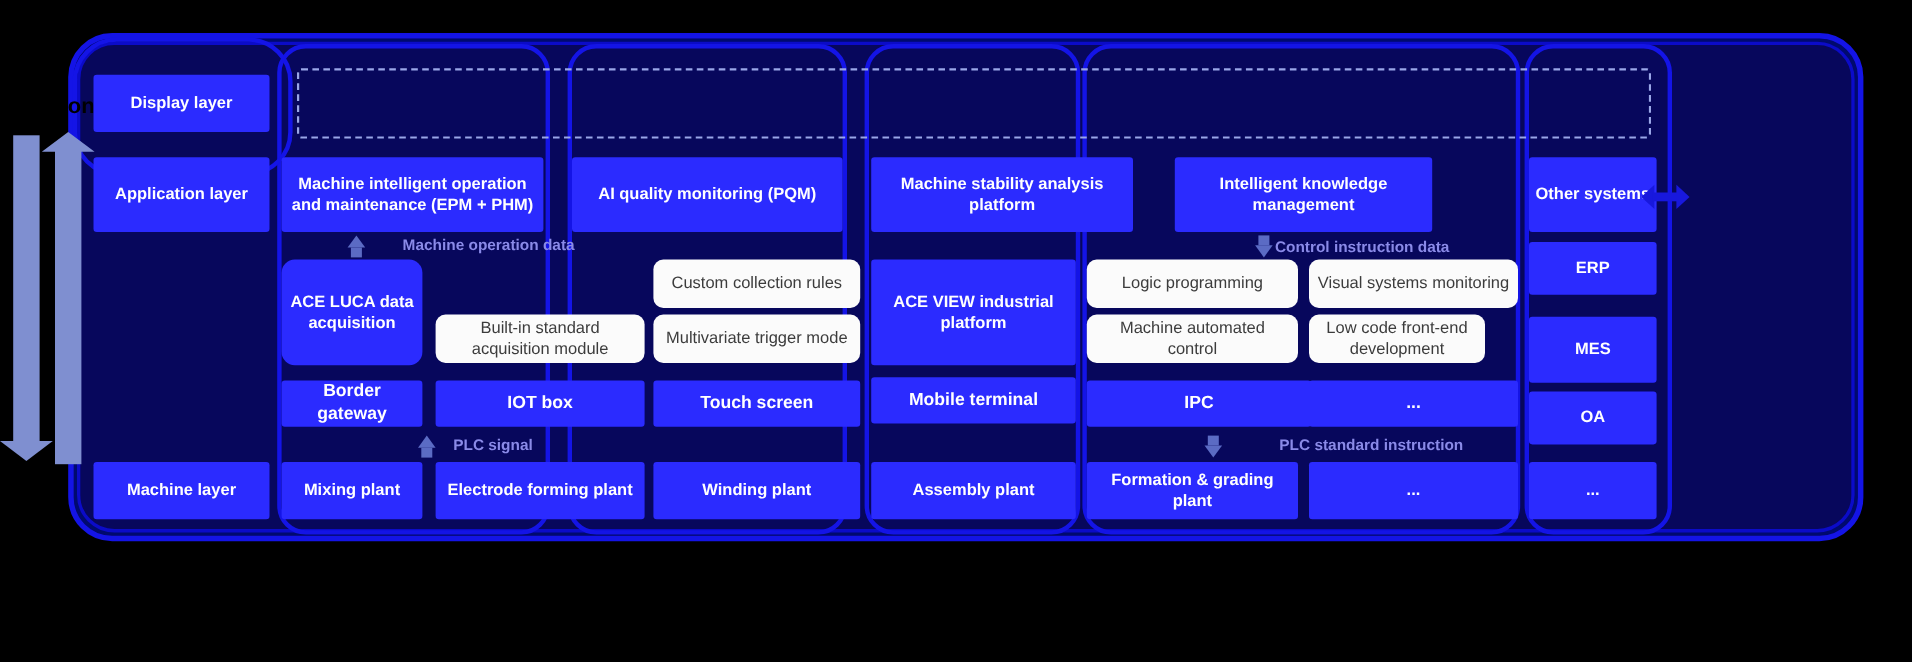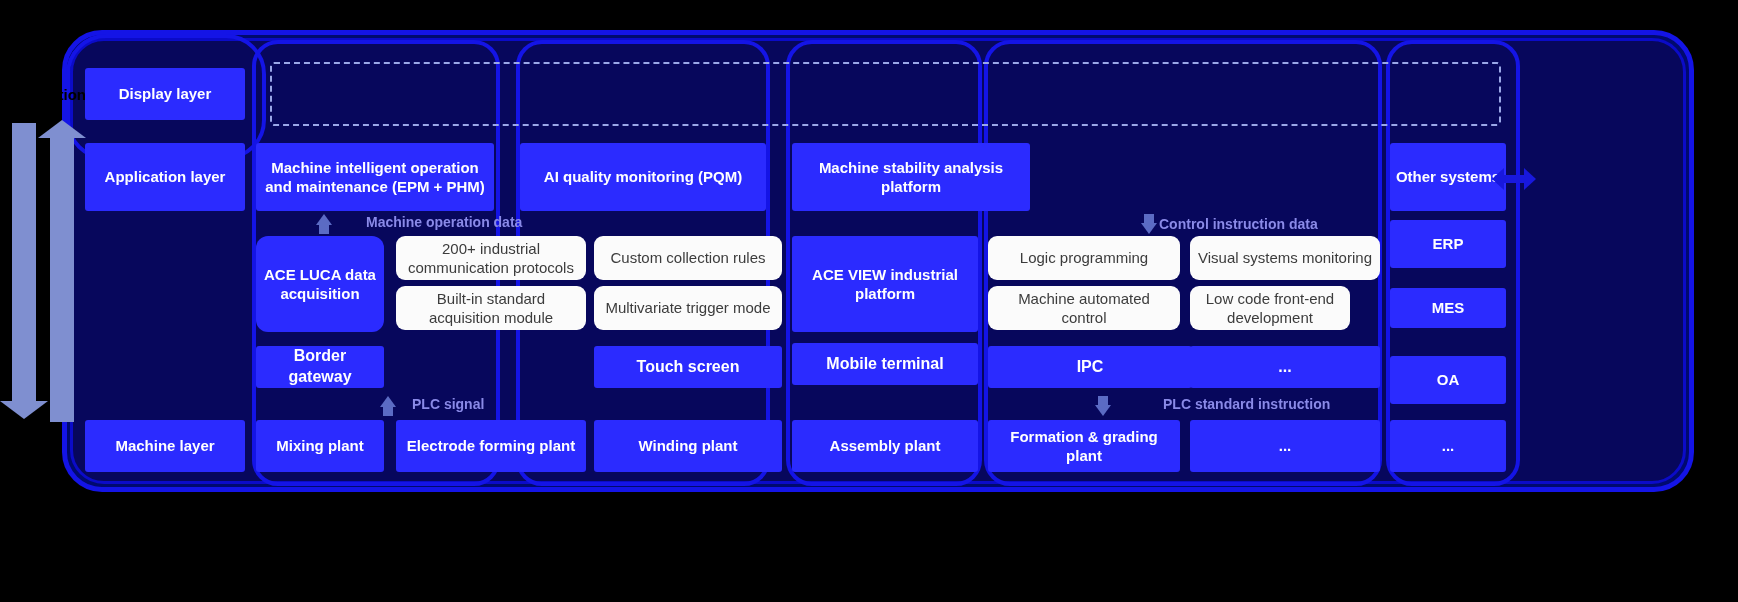--- a/index.html
+++ b/index.html
@@ -60,21 +60,21 @@
     content: "";
     position: absolute; left: -12px; top: -17px;
     border-left: 24px solid transparent;
     border-right: 24px solid transparent;
     border-bottom: 18px solid #7f8fd0;
   }
   .side-caption {
     position: absolute; left: 40px; top: 86px;
     width: 46px;
     color: #000000;
-    font-size: 15px; font-weight: bold;
+    font-size: 20px; font-weight: bold;
     overflow: hidden; white-space: nowrap;
     text-align: right;
   }
 
   
   .box {
     position: absolute;
     display: flex; align-items: center; justify-content: center;
     text-align: center;
     border-radius: 3px;
@@ -172,20 +172,21 @@
   </div>
   <div class="side-caption">tion</div>
 
   <div class="box box-blue" style="left:85px; top:68px; width:160px; height:52px;">Display layer</div>
 
   <div class="box box-blue" style="left:85px; top:143px; width:160px; height:68px;">Application layer</div>
 
   <div class="box box-blue" style="left:256px; top:143px; width:238px; height:68px; padding:0 6px;">Machine intelligent operation and maintenance (EPM + PHM)</div>
   <div class="box box-blue" style="left:520px; top:143px; width:246px; height:68px; padding:0 6px;">AI quality monitoring (PQM)</div>
   <div class="box box-blue" style="left:792px; top:143px; width:238px; height:68px; padding:0 6px;">Machine stability analysis platform</div>
+  <div class="box box-blue" style="left:1068px; top:143px; width:234px; height:68px; padding:0 6px;">Intelligent knowledge management</div>
   <div class="box box-blue" style="left:1390px; top:143px; width:116px; height:68px; padding:0 4px;">Other systems</div>
 
   <div class="bidir">
     <span class="lh"></span>
       <span class="bar"></span>
       <span class="rh"></span>
   </div>
 
   <div class="flow-arrow up" style="left:316px; top:214px; height:20px;">
     <div class="head"></div>
@@ -195,37 +196,37 @@
 
   <div class="flow-arrow down" style="left:1141px; top:214px; height:20px;">
     <div class="shaft" style="height:9px;"></div>
       <div class="head"></div>
   </div>
   <div class="band-label" style="left:1159px; top:216px;">Control instruction data</div>
 
 
   <div class="box box-blue" style="left:256px; top:236px; width:128px; height:96px; padding:0 4px;border-radius:12px;">ACE LUCA data acquisition</div>
 
-  <div class="box box-white" style="left:396px; top:236px; width:190px; height:44px; padding:0 8px;">200+ industrial communication protocols</div>
   <div class="box box-white" style="left:594px; top:236px; width:188px; height:44px; padding:0 8px;">Custom collection rules</div>
   <div class="box box-white" style="left:396px; top:286px; width:190px; height:44px; padding:0 8px;">Built-in standard acquisition module</div>
   <div class="box box-white" style="left:594px; top:286px; width:188px; height:44px; padding:0 8px;">Multivariate trigger mode</div>
 
   <div class="box box-blue" style="left:792px; top:236px; width:186px; height:96px; padding:0 6px;">ACE VIEW industrial platform</div>
 
   <div class="box box-white" style="left:988px; top:236px; width:192px; height:44px; padding:0 8px;">Logic programming</div>
   <div class="box box-white" style="left:1190px; top:236px; width:190px; height:44px; padding:0 8px;">Visual systems monitoring</div>
   <div class="box box-white" style="left:988px; top:286px; width:192px; height:44px; padding:12px 8px;">Machine automated control</div>
   <div class="box box-white" style="left:1190px; top:286px; width:160px; height:44px; padding:0 8px;">Low code front-end development</div>
 
   <div class="box box-blue" style="left:1390px; top:220px; width:116px; height:48px;">ERP</div>
-  <div class="box box-blue" style="left:1390px; top:288px; width:116px; height:40px;">MES</div>
+  <div class="box box-blue" style="left:1390px; top:288px; width:116px; height:60px;">MES</div>
   <div class="box box-blue" style="left:1390px; top:356px; width:116px; height:48px;">OA</div>
 
   <div class="box box-blue small" style="left:256px; top:346px; width:128px; height:42px; padding:0 4px;">Border gateway</div>
+  <div class="box box-blue small" style="left:396px; top:346px; width:190px; height:42px;">IOT box</div>
   <div class="box box-blue small" style="left:594px; top:346px; width:188px; height:42px;">Touch screen</div>
   <div class="box box-blue small" style="left:792px; top:343px; width:186px; height:42px;">Mobile terminal</div>
   <div class="box box-blue small" style="left:988px; top:346px; width:204px; height:42px;">IPC</div>
   <div class="box box-blue small" style="left:1190px; top:346px; width:190px; height:42px;">...</div>
 
   <div class="flow-arrow up" style="left:380px; top:396px; height:20px;">
     <div class="head"></div>
       <div class="shaft" style="height:9px;"></div>
   </div>
   <div class="band-label" style="left:412px; top:396px;">PLC signal</div>

